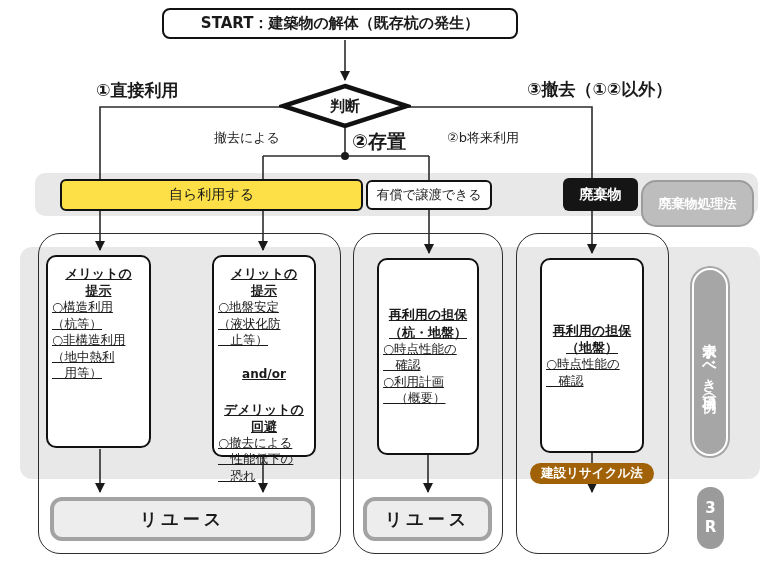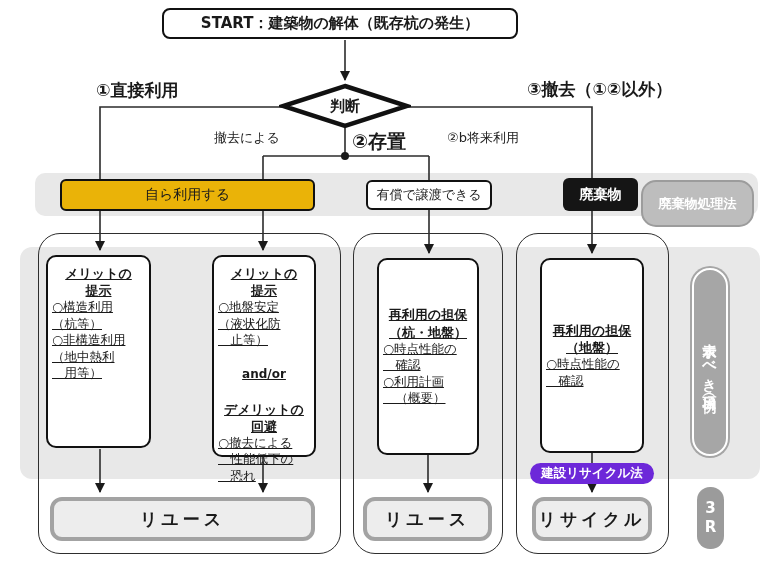--- a/index.html
+++ b/index.html
@@ -25,21 +25,21 @@
 
   
   .blabel{z-index:3;font-weight:bold;}
   .lbl-direct{left:96px;top:79px;font-size:17px;}
   .lbl-removal{left:527px;top:78px;font-size:17px;}
   .lbl-site{left:214px;top:129px;font-size:13px;font-weight:normal;color:#222;}
   .lbl-retain{left:352px;top:129px;font-size:19px;}
   .lbl-future{left:447px;top:129px;font-size:13px;font-weight:normal;color:#222;}
 
   
-  .self-use{left:60px;top:179px;width:255px;height:32px;background:#eab308;border:2.5px solid #111;
+  .self-use{left:60px;top:179px;width:303px;height:32px;background:#fde047;border:2.5px solid #111;
     border-radius:6px;display:flex;align-items:center;justify-content:center;font-size:14px;z-index:3;}
   .paid-transfer{left:366px;top:180px;width:126px;height:30px;background:#fff;border:2px solid #111;
     border-radius:6px;display:flex;align-items:center;justify-content:center;font-size:13px;z-index:3;}
   .waste{left:563px;top:178px;width:75px;height:33px;background:#151515;color:#fff;border-radius:6px;
     display:flex;align-items:center;justify-content:center;font-weight:bold;font-size:14px;z-index:3;}
   .waste-law{left:641px;top:180px;width:113px;height:47px;background:#bdbdbd;border:2px solid #9c9c9c;
     color:#fff;border-radius:15px;display:flex;align-items:center;justify-content:center;
     font-weight:bold;font-size:13px;z-index:3;}
 
   
@@ -52,21 +52,21 @@
   .dbox{background:#fff;border:2.5px solid #111;border-radius:10px;z-index:4;
     padding:8px 4px;font-size:12.5px;line-height:1.32;text-decoration:underline;}
   .dbox .hd{font-weight:bold;font-size:13px;text-align:center;}
   .dbox .bd{text-align:left;}
   .dbox .conn{font-weight:bold;font-size:12px;text-align:center;margin:18px 0;}
   .dbox-1{left:46px;top:255px;width:105px;height:193px;}
   .dbox-2{left:212px;top:255px;width:104px;height:202px;}
   .dbox-3{left:377px;top:258px;width:102px;height:197px;display:flex;flex-direction:column;justify-content:center;}
   .dbox-4{left:540px;top:258px;width:104px;height:195px;display:flex;flex-direction:column;justify-content:center;}
 
-  .recycle-law{left:530px;top:463px;width:124px;height:21px;background:#6d28d9;color:#fff;
+  .recycle-law{left:530px;top:463px;width:124px;height:21px;background:#a16207;color:#fff;
     border-radius:11px;display:flex;align-items:center;justify-content:center;
     font-weight:bold;font-size:12.5px;z-index:5;}
 
   
   .result{background:#ededed;border:4px solid #a3a3a3;border-radius:12px;z-index:4;
     display:flex;align-items:center;justify-content:center;font-weight:bold;font-size:17px;
     letter-spacing:4px;}
   .result-a{left:50px;top:497px;width:265px;height:44px;}
   .result-b{left:363px;top:497px;width:129px;height:44px;}
   .result-c{left:532px;top:497px;width:120px;height:44px;}
@@ -187,23 +187,20 @@
   <div class="abs recycle-law">
     <span>建設リサイクル法</span>
   </div>
 
   <div class="abs result result-a">
     <span>リユース</span>
   </div>
   <div class="abs result result-b">
     <span>リユース</span>
   </div>
-  <div class="abs result result-c">
-    <span>リサイクル</span>
-  </div>
 
   <div class="abs v-pill">
     <span>表示すべき項目（例）</span>
   </div>
   <div class="abs three-r pre">3
 R</div>
 
 </div>
 
 </body></html>

